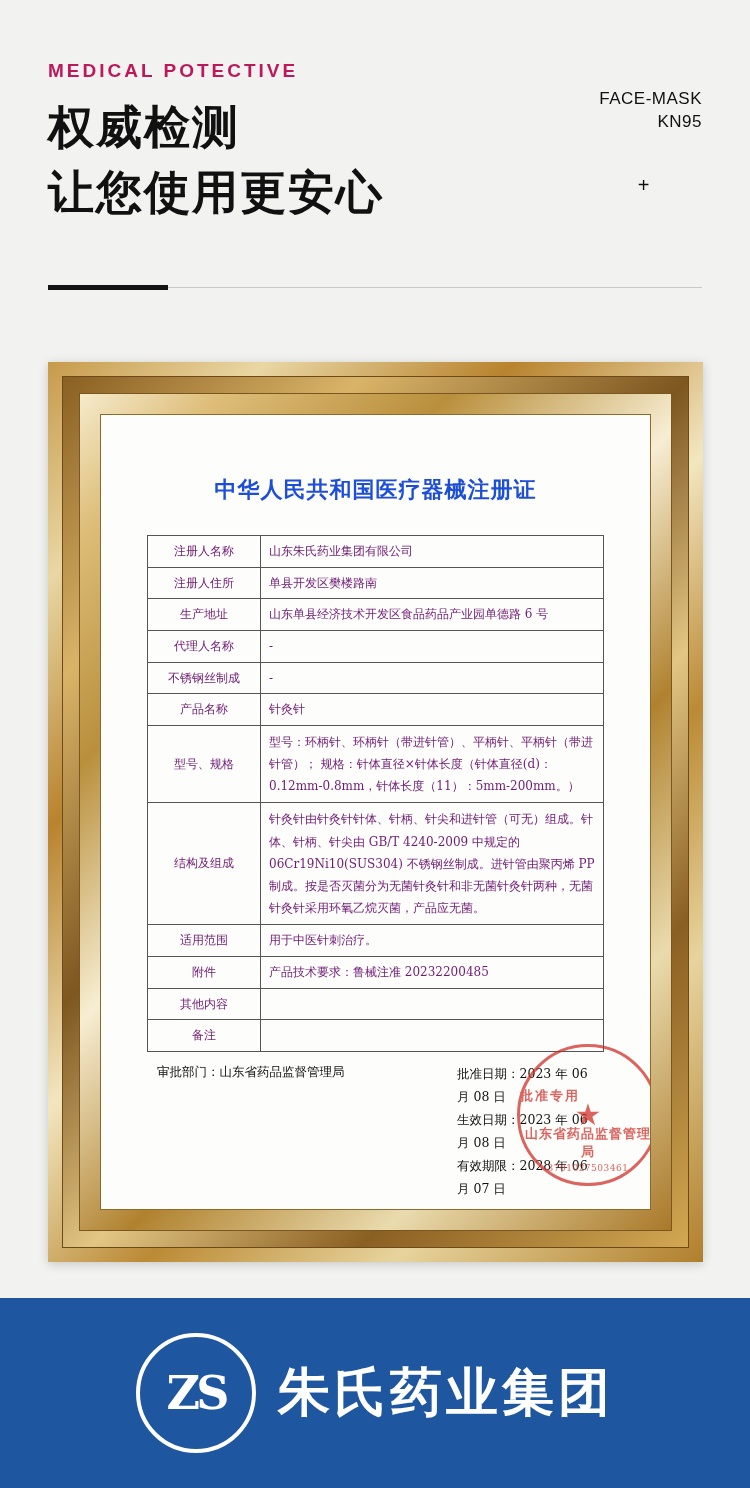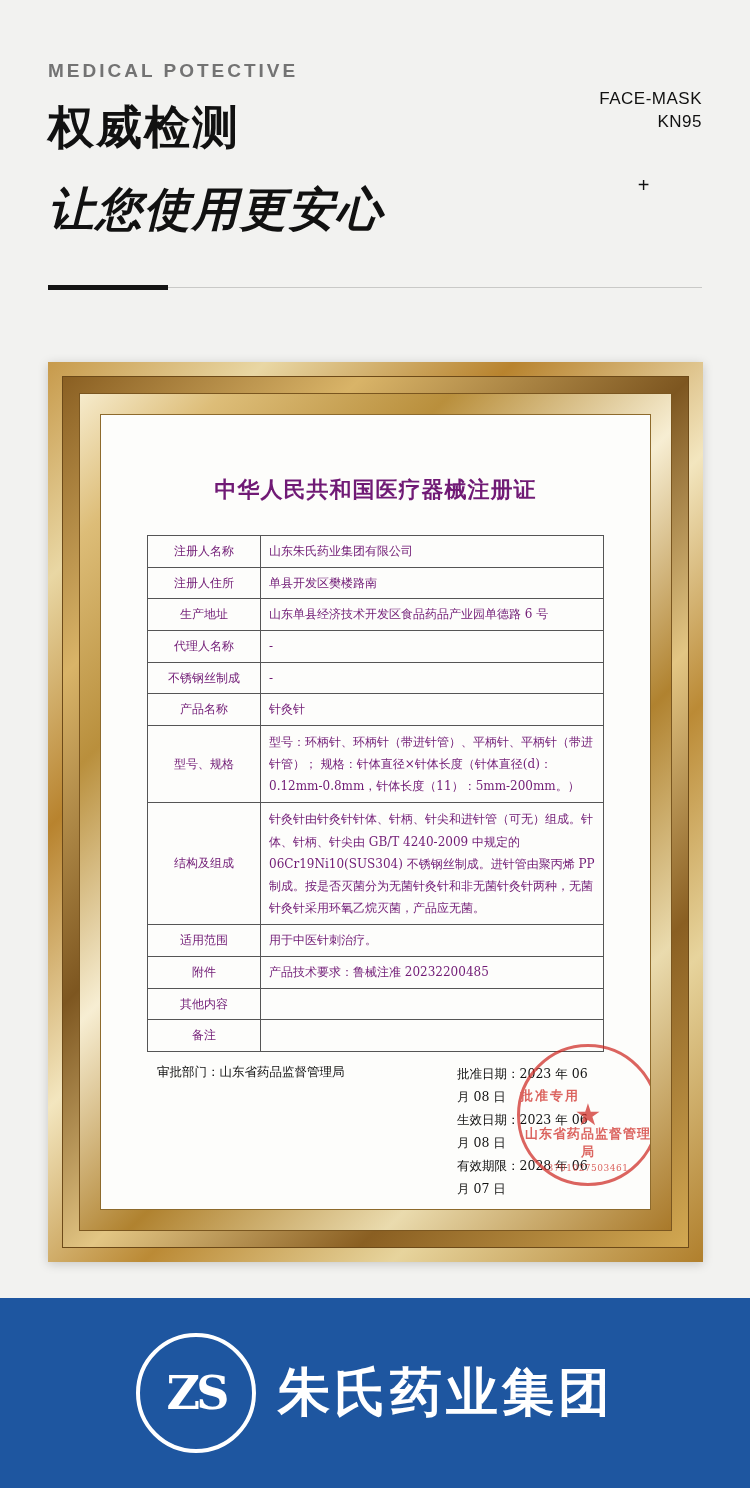--- a/index.html
+++ b/index.html
@@ -19,33 +19,33 @@
   .header {
     position: relative;
     padding: 60px 48px 0 48px;
     height: 280px;
     box-sizing: border-box;
   }
   .kicker {
     font-size: 19px;
     font-weight: bold;
     letter-spacing: 3px;
-    color: #737373;
+    color: #be185d;
     margin: 0 0 16px 0;
   }
   .headline-1, .headline-2 {
     font-family: "DejaVu Sans", sans-serif;
     font-weight: bold;
     font-size: 46px;
     letter-spacing: 2px;
     color: #111;
     line-height: 1.28;
     margin: 0;
   }
-  .headline-2 { margin-top: 23px; font-style: italic; }
+  .headline-2 { margin-top: 6px; }
 
   .header-right {
     position: absolute;
     right: 48px;
     top: 88px;
     text-align: right;
   }
   .brand-line {
     font-size: 17px;
     font-weight: normal;
@@ -126,21 +126,21 @@
     position: relative;
     overflow: hidden;
   }
 
   .cert-title {
     text-align: center;
     font-family: "DejaVu Serif", serif;
     font-weight: bold;
     font-size: 22px;
     letter-spacing: 1px;
-    color: #701a75;
+    color: #1d4ed8;
     margin: 16px 0 30px 0;
   }
   .cert-no {
     font-family: "DejaVu Serif", serif;
     font-size: 13.5px;
     color: #121212;
     margin: 0 0 8px 18px;
   }
 
   table.cert-table {

